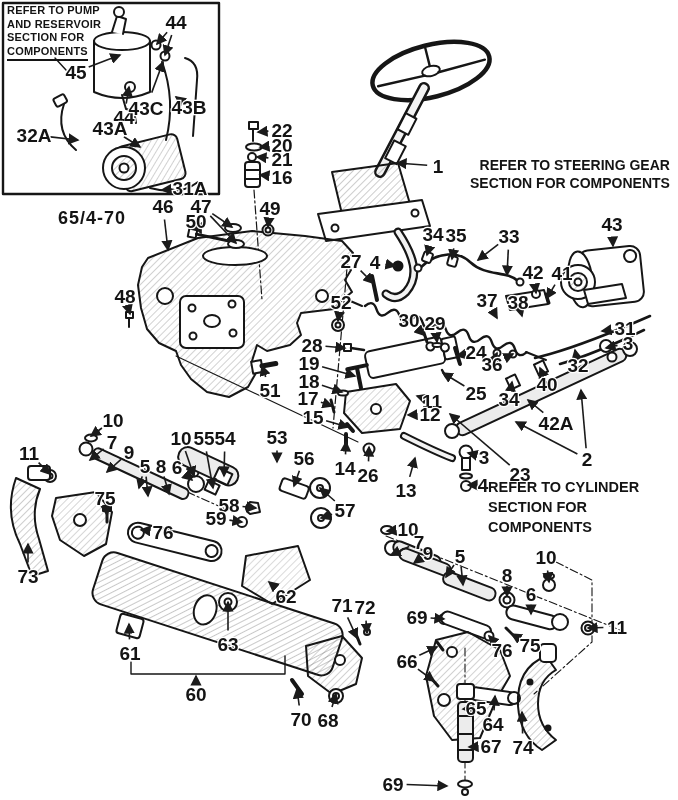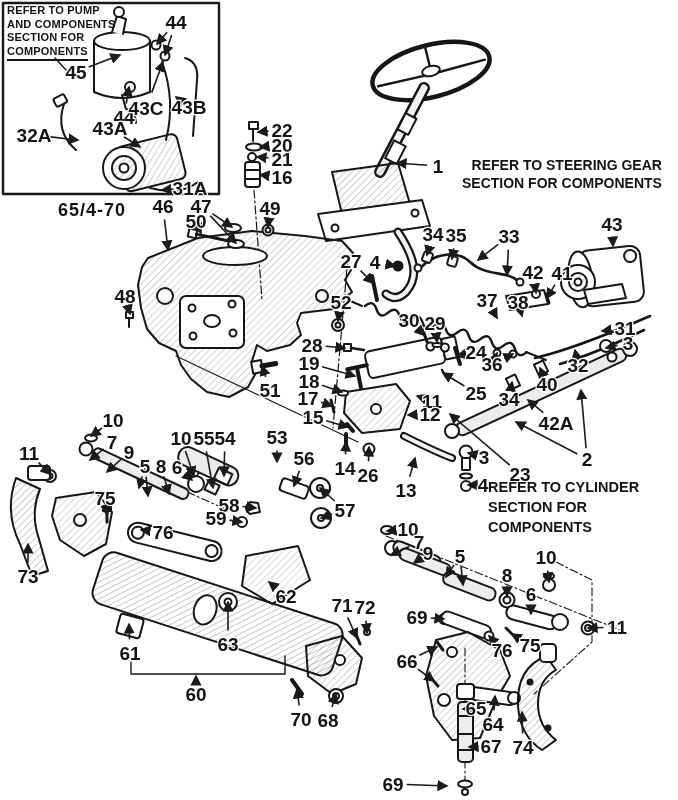--- a/index.html
+++ b/index.html
@@ -5,23 +5,23 @@
 <style>
   html,body{margin:0;padding:0;background:#ffffff;}
   .stage{position:relative;width:678px;height:800px;background:#ffffff;overflow:hidden;
          font-family:"Liberation Sans",sans-serif;color:#141414;}
   .stage svg{position:absolute;left:0;top:0;}
   .note{position:absolute;font-weight:bold;color:#141414;}
   .note span{display:block;white-space:nowrap;}
   .pump-note{left:7px;top:4px;font-size:11px;line-height:13.5px;letter-spacing:.2px;}
   .pump-note span:last-child{border-bottom:2.5px solid #141414;padding-bottom:1px;width:max-content;}
   .steering-note{left:446px;top:156px;font-size:14px;line-height:18px;text-align:right;}
-  .steering-note span:nth-child(2){margin-left:16px;}
+  .steering-note span:nth-child(2){margin-left:24px;}
   .cylinder-note{left:488px;top:477px;font-size:14.5px;line-height:20px;}
-  .caption{position:absolute;left:58px;top:200px;font-size:18px;font-weight:bold;letter-spacing:1px;color:#141414;}
+  .caption{position:absolute;left:58px;top:208px;font-size:18px;font-weight:bold;letter-spacing:1px;color:#141414;}
   .callout{font-family:"Liberation Sans",sans-serif;font-size:19px;font-weight:bold;fill:#141414;
            text-anchor:middle;paint-order:stroke;stroke:#ffffff;stroke-width:2.5px;}
   .leader{stroke:#1b1b1b;stroke-width:1.6;}
 </style>
 </head>
 <body>
 
 <div class="stage">
 
 <svg id="diagram" width="678" height="800" viewBox="0 0 678 800">
@@ -567,21 +567,21 @@
         <text x="491" y="752.5" class="callout">67</text>
         <line x1="522.6" y1="733.4" x2="522" y2="712" class="leader" marker-end="url(#arrowhead)"></line>
         <text x="523" y="753.5" class="callout">74</text>
         <line x1="406.6" y1="784.5" x2="447" y2="786" class="leader" marker-end="url(#arrowhead)"></line>
         <text x="393" y="790.5" class="callout">69</text>
       </g>
 </svg>
 
 <div class="note pump-note">
   <span>REFER TO PUMP</span>
-  <span>AND COMPONENTS</span>
+  <span>AND RESERVOIR</span>
   <span>SECTION FOR</span>
   <span>COMPONENTS</span>
 </div>
 
 <div class="note steering-note">
   <span>REFER TO STEERING GEAR</span>
   <span>SECTION FOR COMPONENTS</span>
 </div>
 
 <div class="note cylinder-note">

